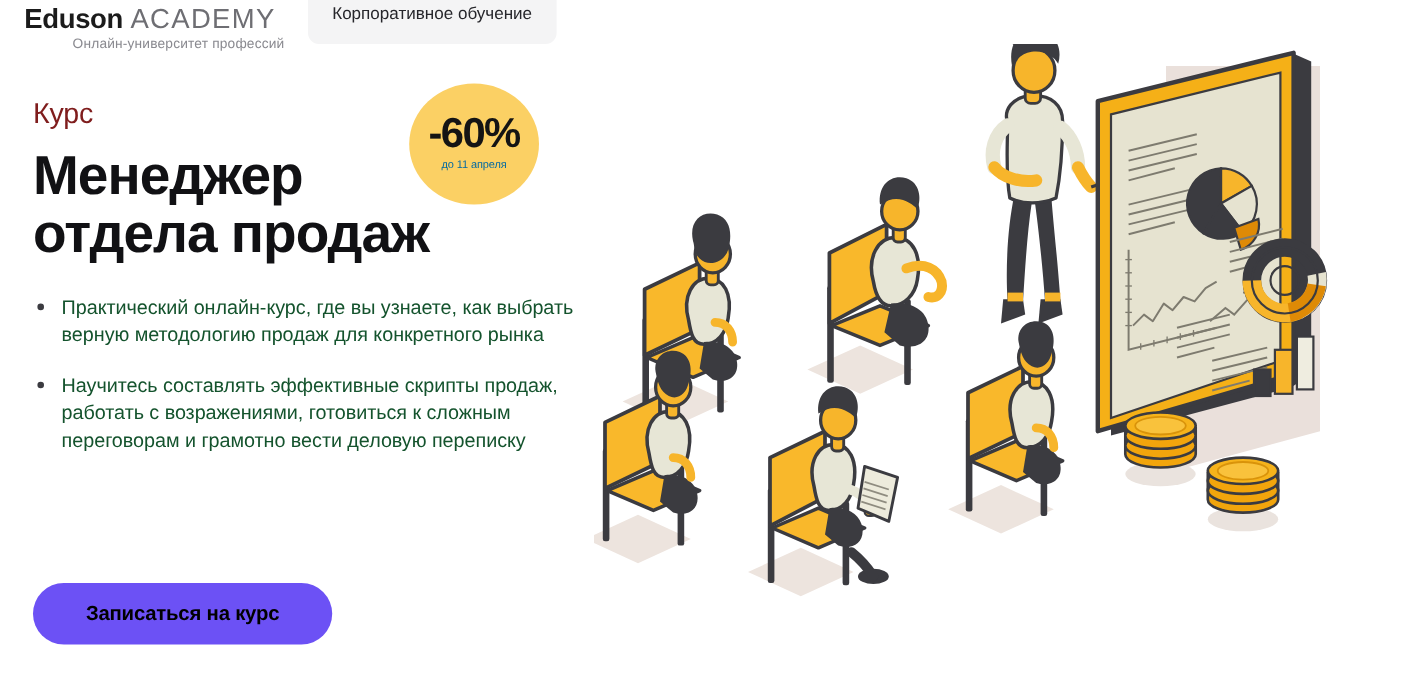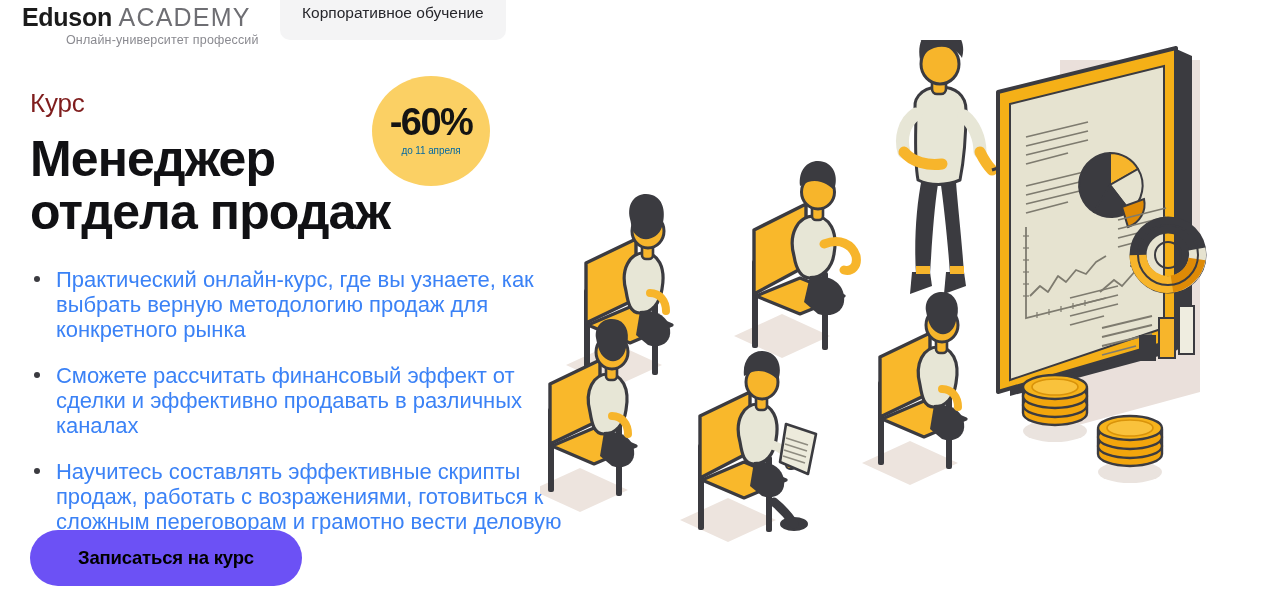--- a/index.html
+++ b/index.html
@@ -46,21 +46,21 @@
   .title-l2 { display:block; }
 
   .bullets { margin-top:28px; list-style:none; }
   .bullet { position:relative; padding-left:26px; margin-bottom:21px; }
   .bullet:last-child { margin-bottom:0; }
   .bullet-dot {
     position:absolute; left:4px; top:9px;
     width:6px; height:6px; border-radius:50%; background:#3b3b40;
   }
   .bullet-text {
-    font-size:22px; line-height:25px; color:#3b82f6; letter-spacing:-0.05px;
+    font-size:18px; line-height:25px; color:#14532d; letter-spacing:-0.05px;
   }
 
   .cta {
     position:absolute; left:0px; top:442px;
     width:272px; height:56px;
     display:flex; align-items:center; justify-content:center;
     background:#6c51f5; border:none; border-radius:28px;
     color:#000000; font-weight:bold; font-size:18.5px;
     font-family:"Liberation Sans","DejaVu Sans",sans-serif;
     letter-spacing:-0.2px; cursor:pointer;
@@ -108,24 +108,20 @@
 
     <h1 class="title">
       <span class="title-l2">Менеджер</span>
       <span class="title-l2">отдела продаж</span>
     </h1>
 
     <ul class="bullets">
       <li class="bullet">
         <span class="bullet-dot"></span>
         <span class="bullet-text">Практический онлайн-курс, где вы узнаете, как выбрать верную методологию продаж для конкретного рынка</span>
-      </li>
-      <li class="bullet">
-        <span class="bullet-dot"></span>
-        <span class="bullet-text">Сможете рассчитать финансовый эффект от сделки и эффективно продавать в различных каналах</span>
       </li>
       <li class="bullet">
         <span class="bullet-dot"></span>
         <span class="bullet-text">Научитесь составлять эффективные скрипты продаж, работать с возражениями, готовиться к сложным переговорам и грамотно вести деловую переписку</span>
       </li>
     </ul>
 
     <button class="cta">Записаться на курс</button>
   </div>
 

